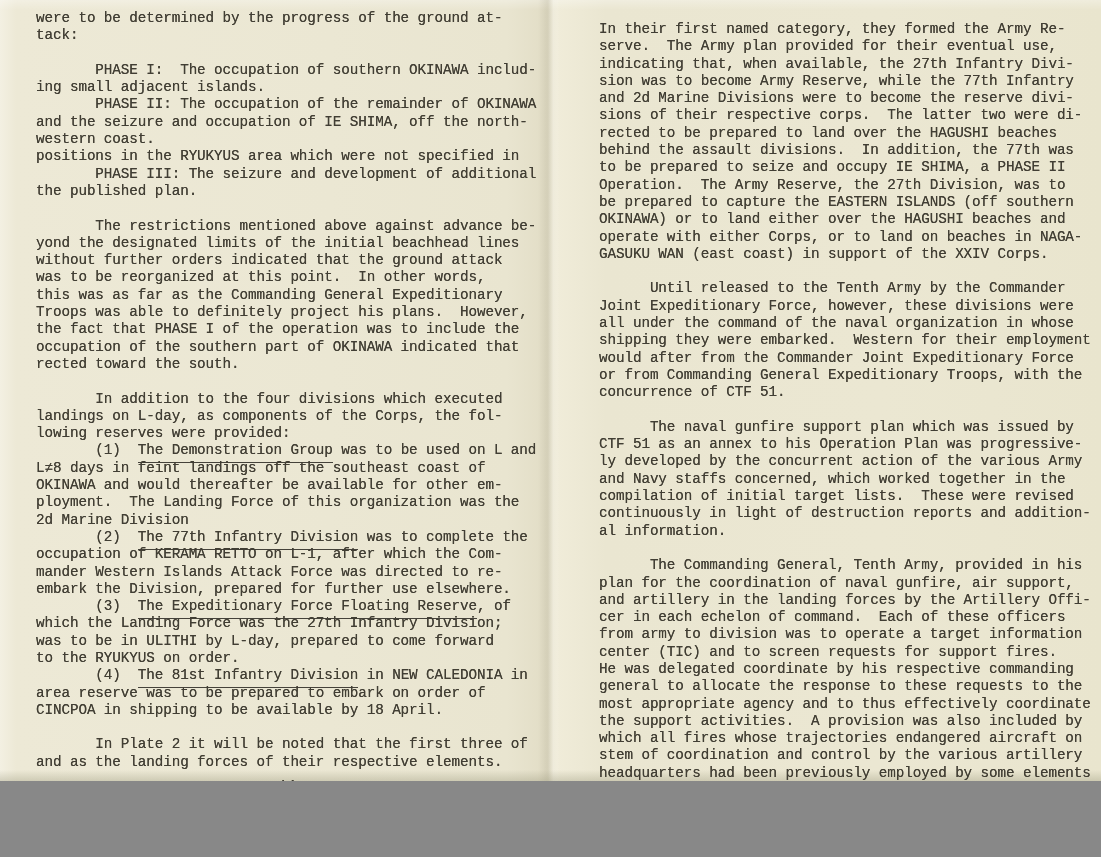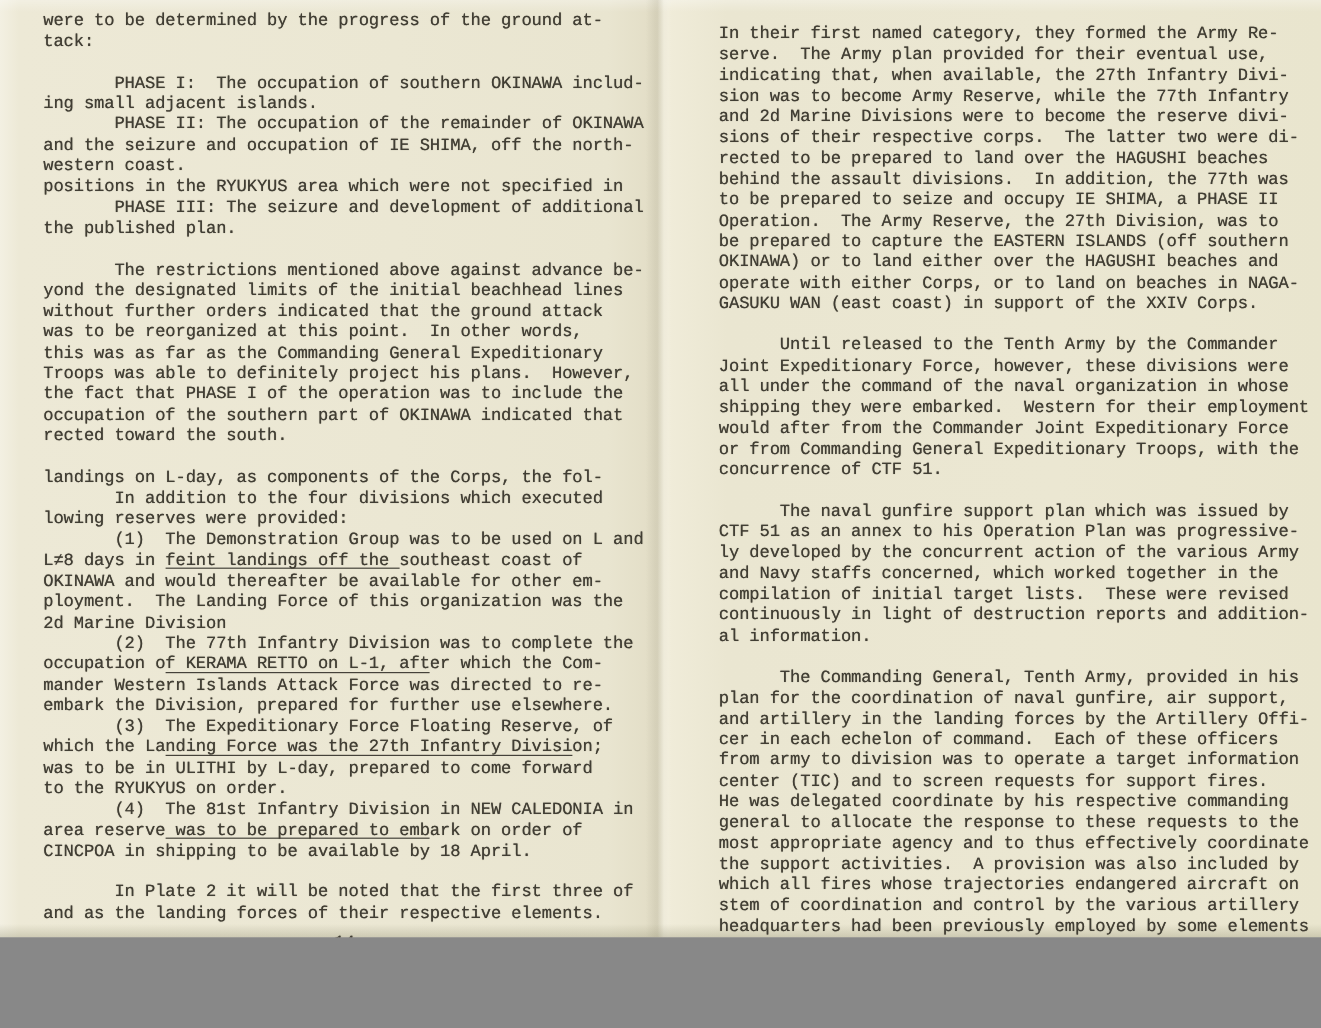--- a/index.html
+++ b/index.html
@@ -35,21 +35,21 @@
 
   .line {
     white-space: pre;
     font-size: 14.3px;
     line-height: 17.3px;
     height: 17.3px;
     color: #413e34;
     text-shadow: 0 0 0.6px rgba(62,58,46,0.85);
     letter-spacing: -0.1px;
   }
-  .u { border-bottom: 1.4px solid #45423a; padding-bottom: 15px; }
+  .u { border-bottom: 1.4px solid #45423a; padding-bottom: 4px; }
 
   .page-number {
     white-space: pre;
     font-size: 14.3px;
     color: #413e34;
     text-shadow: 0 0 0.6px rgba(62,58,46,0.85);
     text-align: center;
     margin-top: 7px;
   }
 </style>
@@ -77,22 +77,22 @@
         <div class="line">       The restrictions mentioned above against advance be-</div>
         <div class="line">yond the designated limits of the initial beachhead lines</div>
         <div class="line">without further orders indicated that the ground attack</div>
         <div class="line">was to be reorganized at this point.  In other words,</div>
         <div class="line">this was as far as the Commanding General Expeditionary</div>
         <div class="line">Troops was able to definitely project his plans.  However,</div>
         <div class="line">the fact that PHASE I of the operation was to include the</div>
         <div class="line">occupation of the southern part of OKINAWA indicated that</div>
         <div class="line">rected toward the south.</div>
         <div class="line">&nbsp;</div>
+        <div class="line">       In addition to the four divisions which executed</div>
         <div class="line">landings on L-day, as components of the Corps, the fol-</div>
-        <div class="line">       In addition to the four divisions which executed</div>
         <div class="line">lowing reserves were provided:</div>
         <div class="line"><span>       (1)  </span><span class="u">The Demonstration Group</span><span> was to be used on L and</span></div>
         <div class="line">L≠8 days in feint landings off the southeast coast of</div>
         <div class="line">OKINAWA and would thereafter be available for other em-</div>
         <div class="line">ployment.  The Landing Force of this organization was the</div>
         <div class="line">2d Marine Division</div>
         <div class="line"><span>       (2)  </span><span class="u">The 77th Infantry Division</span><span> was to complete the</span></div>
         <div class="line">occupation of KERAMA RETTO on L-1, after which the Com-</div>
         <div class="line">mander Western Islands Attack Force was directed to re-</div>
         <div class="line">embark the Division, prepared for further use elsewhere.</div>

